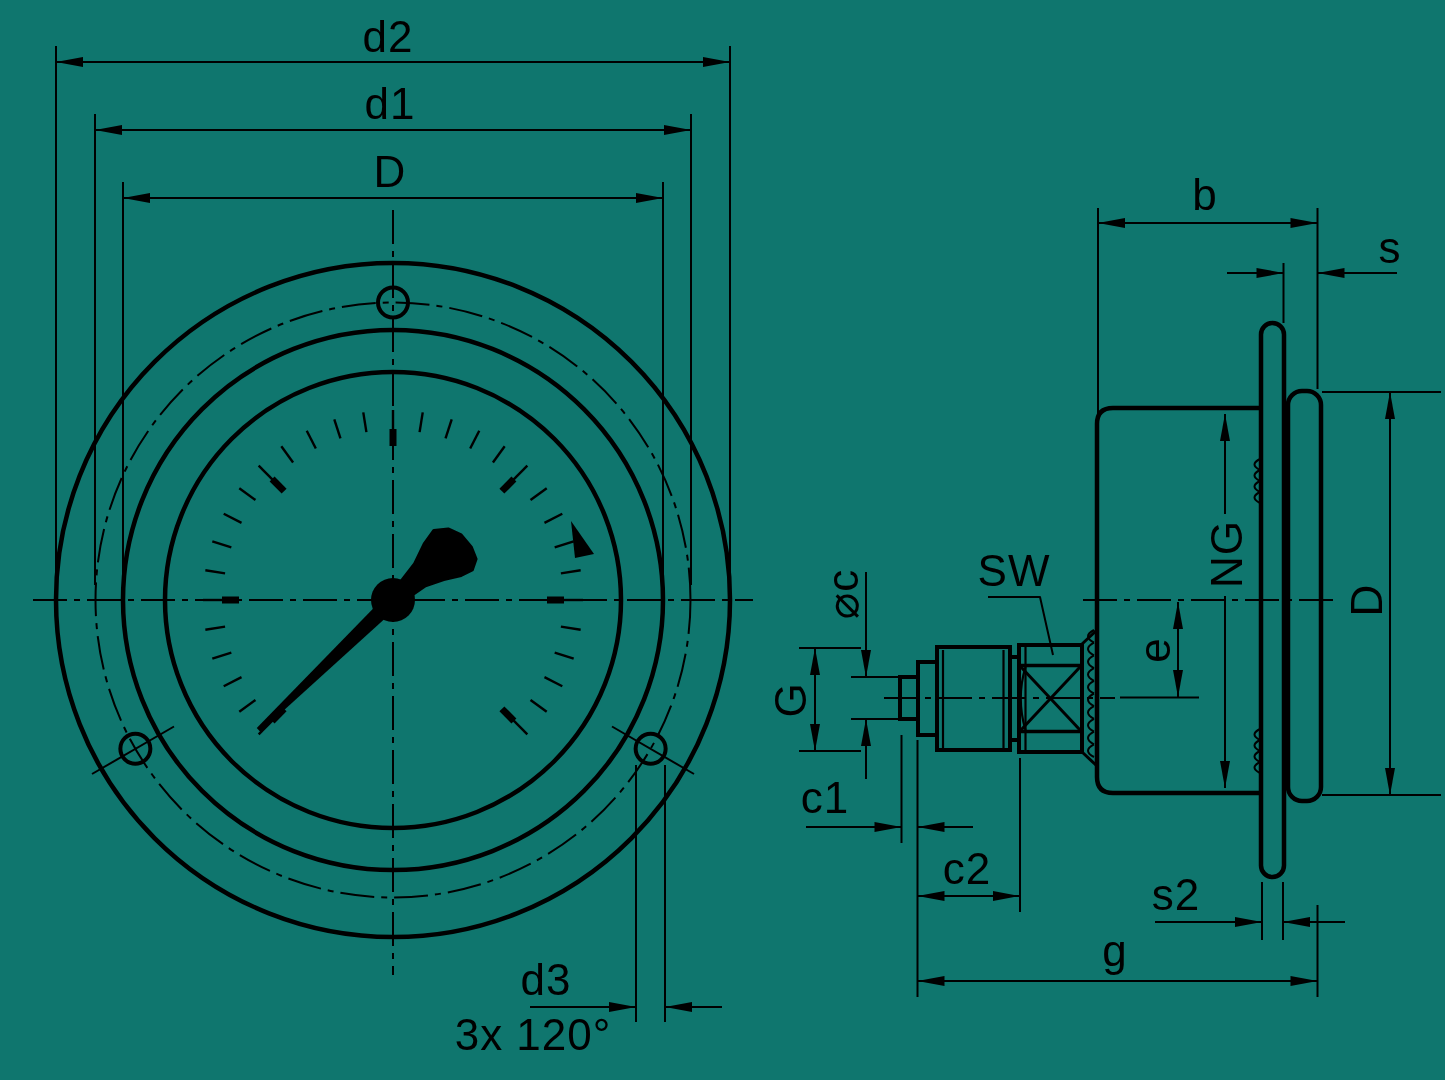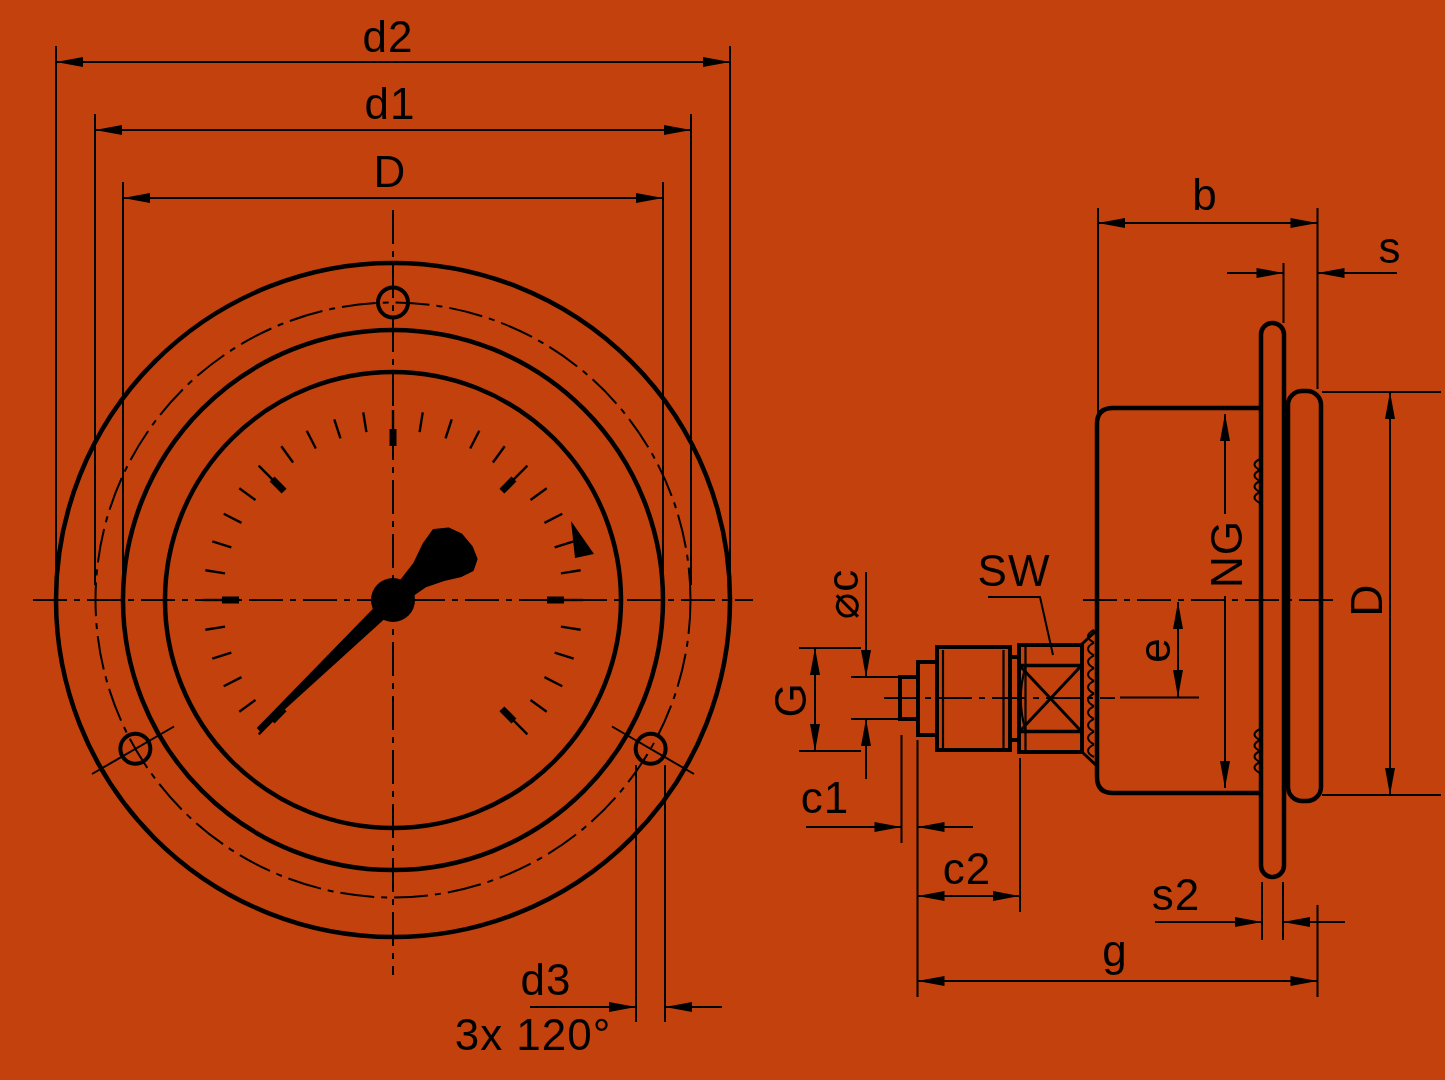--- a/index.html
+++ b/index.html
@@ -1,16 +1,16 @@
 <!DOCTYPE html>
 <html><head>
 <meta charset="utf-8">
 <style>
   html,body{margin:0;padding:0;background:#ffffff;}
-  .stage{width:1445px;height:1080px;background:#c2410c;position:relative;overflow:hidden;}
+  .stage{width:1445px;height:1080px;background:#0f766e;position:relative;overflow:hidden;}
   svg{display:block;}
   text.lbl{
     font-family:"Liberation Sans","DejaVu Sans",sans-serif;
     font-size:44px; fill:#000000; letter-spacing:1px;
   }
 </style>
 </head>
 <body>
 
 <div class="stage">

